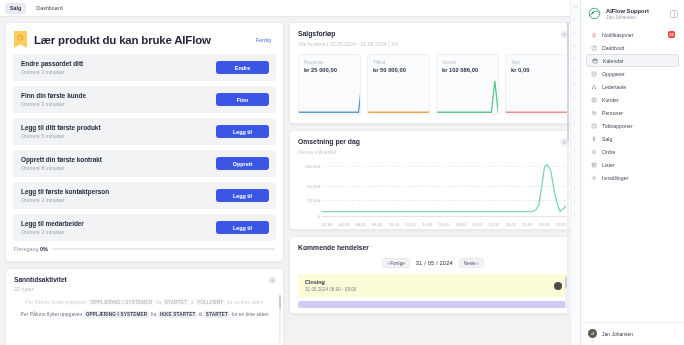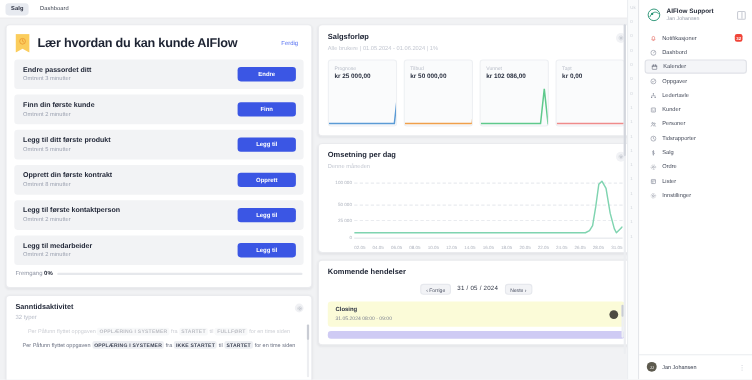--- a/index.html
+++ b/index.html
@@ -234,21 +234,21 @@
   <div class="col-left">
 
     <div class="card onb">
       <div class="onb-head">
         <div class="ribbon">
           <svg width="7" height="7" viewBox="0 0 16 16">
               <circle cx="8" cy="8" r="6" fill="none" stroke="#e98c2a" stroke-width="1.4"></circle>
               <path d="M8 4.6V8l2.4 1.4" stroke="#e98c2a" stroke-width="1.4" fill="none" stroke-linecap="round"></path>
             </svg>
         </div>
-        <div class="onb-title">Lær hvordan du kan kunde AIFlow</div>
+        <div class="onb-title">Lær produkt du kan bruke AIFlow</div>
         <div class="onb-done">Ferdig</div>
       </div>
 
       <div class="task">
         <div class="task-txt">
           <div class="task-name">Endre passordet ditt</div>
           <div class="task-time">Omtrent 3 minutter</div>
         </div>
         <div class="task-btn">Endre</div>
       </div>

